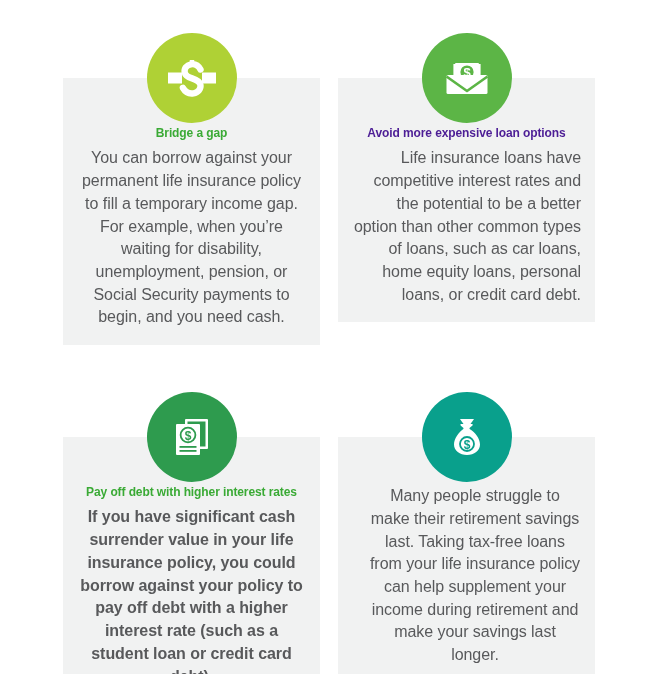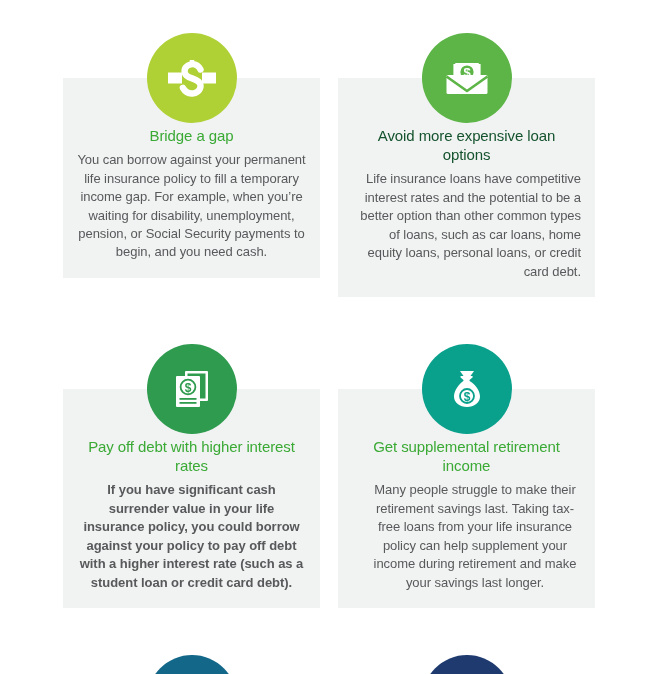--- a/index.html
+++ b/index.html
@@ -56,28 +56,28 @@
     border-radius: 50%;
     display: flex;
     align-items: center;
     justify-content: center;
     z-index: 2;
   }
   .icon-circle svg {
     display: block;
   }
   .card-title {
-    font-size: 15px;
-    font-weight: normal;
+    font-size: 12px;
+    font-weight: bold;
     line-height: 1.28;
     margin: 0 0 6px 0;
     letter-spacing: -0.1px;
   }
   .card-text {
-    font-size: 13px;
+    font-size: 16px;
     line-height: 1.42;
     color: #58595B;
     margin: 0;
     letter-spacing: -0.05px;
   }
 </style>
 </head>
 <body>
 
 <div class="infographic">
@@ -104,21 +104,21 @@
           <path d="M15 13 h24 v3 l-12 9 -12 -9 z" fill="#ffffff"></path>
           <path d="M15 13 v22 h24 v-22" fill="none" stroke="#ffffff" stroke-width="3.2" stroke-linejoin="round"></path>
           <rect x="15" y="12" width="24" height="20" rx="1" fill="#ffffff"></rect>
           <circle cx="27" cy="21" r="6.6" fill="#5CB546"></circle>
           <text x="27" y="25.6" text-anchor="middle" font-family="'Liberation Sans', sans-serif" font-size="13" font-weight="bold" fill="#ffffff">$</text>
           <path d="M8 24 h38 a1.5 1.5 0 0 1 1.5 1.5 v16 a1.5 1.5 0 0 1 -1.5 1.5 h-38 a1.5 1.5 0 0 1 -1.5 -1.5 v-16 a1.5 1.5 0 0 1 1.5 -1.5 z" fill="#ffffff"></path>
           <path d="M6.5 25.5 L27 40 L47.5 25.5" fill="none" stroke="#5CB546" stroke-width="2.6" stroke-linejoin="round"></path>
         </svg>
       </div>
       <div class="card-body" style="background: rgb(241, 242, 242);">
-        <h3 class="card-title" style="color:#14532d;">Avoid more expensive loan options</h3>
+        <h3 class="card-title" style="color:#4c1d95;">Avoid more expensive loan options</h3>
         <p class="card-text" style="color: rgb(88, 89, 91); text-align: right;">Life insurance loans have competitive interest rates and the potential to be a better option than other common types of loans, such as car loans, home equity loans, personal loans, or credit card debt.</p>
       </div>
     </div>
 
     <div class="card row2">
       <div class="icon-circle" style="background:#2E9B4E;">
         <svg width="52" height="52" viewBox="0 0 52 52" aria-hidden="true">
           <rect x="19" y="8" width="23" height="30" rx="1" fill="#ffffff"></rect>
           <rect x="21.5" y="10.5" width="18" height="25" fill="#2E9B4E"></rect>
           <rect x="10" y="13" width="24" height="31" rx="1" fill="#ffffff"></rect>
@@ -137,21 +137,20 @@
     <div class="card row2">
       <div class="icon-circle" style="background:#09A08C;">
         <svg width="52" height="52" viewBox="0 0 52 52" aria-hidden="true">
           <path d="M19 8 h14 l-3.5 5 h-7 z" fill="#ffffff"></path>
           <path d="M21 13 h10 c1 0 1 1.2 0.2 1.8 l-2.4 1.9 c-0.5 0.4 -0.4 1.1 0.2 1.5 C34 21 39 27.5 39 33.6 39 40 33.2 44 26 44 18.8 44 13 40 13 33.6 13 27.5 18 21 22 18.2 c0.6 -0.4 0.7 -1.1 0.2 -1.5 l-2.4 -1.9 C19 12.2 20 13 21 13 z" fill="#ffffff"></path>
           <circle cx="26" cy="33" r="7" fill="none" stroke="#09A08C" stroke-width="1.8"></circle>
           <text x="26" y="37.6" text-anchor="middle" font-family="'Liberation Sans', sans-serif" font-size="12" font-weight="bold" fill="#09A08C">$</text>
         </svg>
       </div>
       <div class="card-body" style="background: rgb(241, 242, 242);">
-        <h3 class="card-title" style="color:#3AAA35;">Get supplemental retirement income</h3>
         <p class="card-text" style="color: rgb(88, 89, 91); margin-left: 17px;">Many people struggle to make their retirement savings last. Taking tax-free loans from your life insurance policy can help supplement your income during retirement and make your savings last longer.</p>
       </div>
     </div>
 
     <div class="card row3">
       <div class="icon-circle" style="background:#13688A;">
         <svg width="54" height="54" viewBox="0 0 54 54" aria-hidden="true">
           <rect x="8" y="13" width="38" height="4" rx="1.4" fill="#ffffff"></rect>
           <path d="M9 19 h36 l4 8 h-44 z" fill="#ffffff"></path>
           <path d="M14.5 19 L12 27 M21 19 L19.5 27 M27 19 L27 27 M33 19 L34.5 27 M39.5 19 L42 27" stroke="#13688A" stroke-width="1.6"></path>

